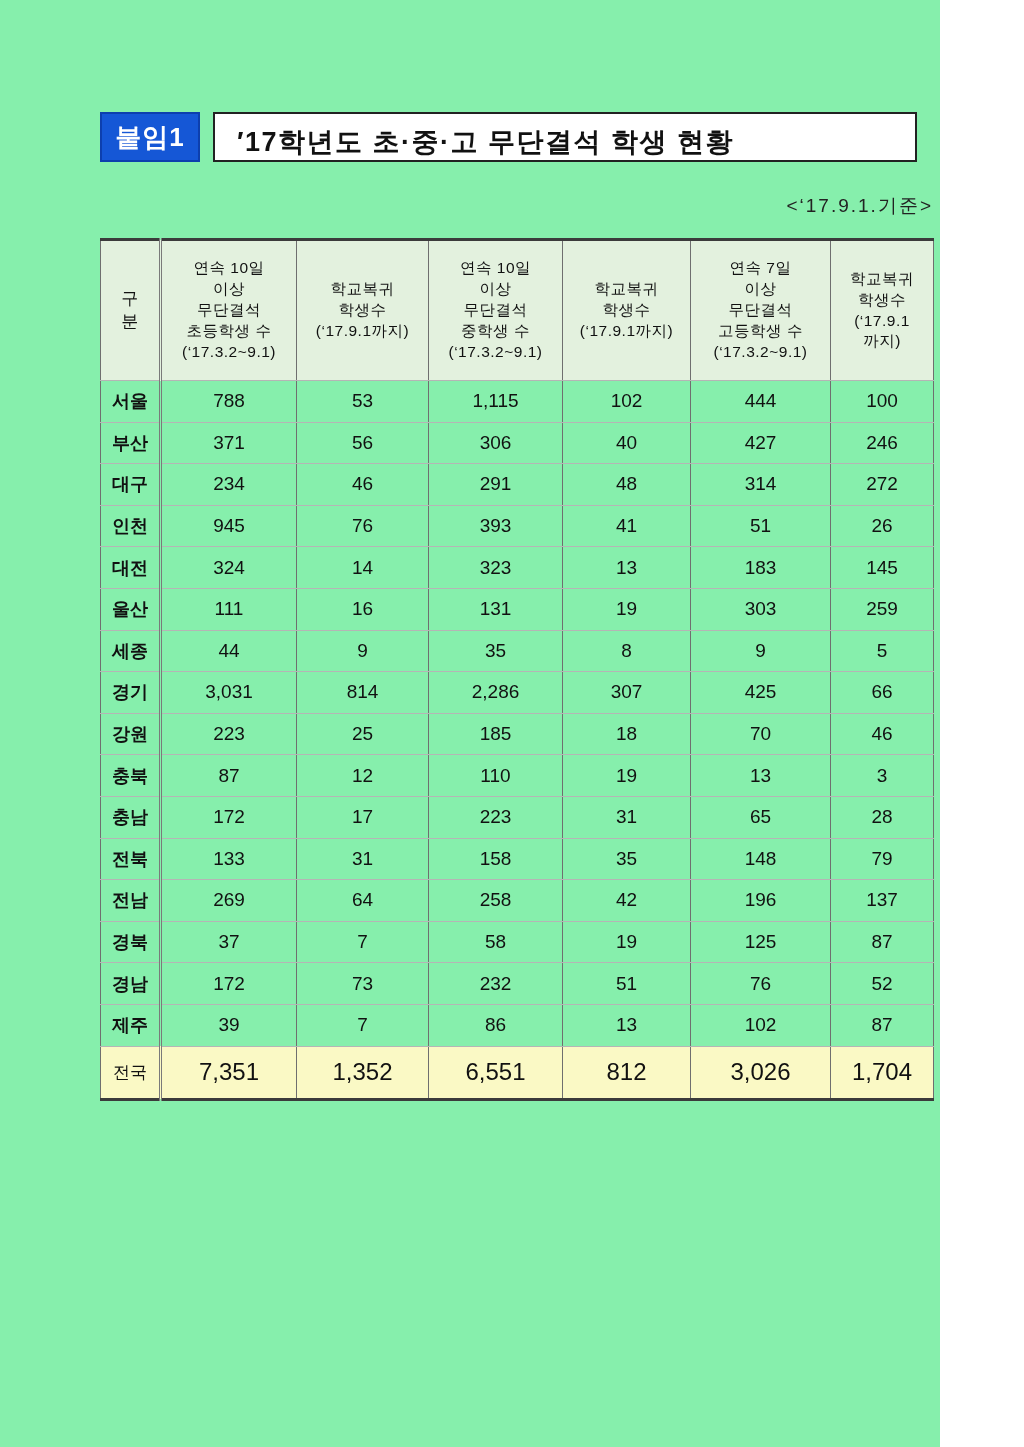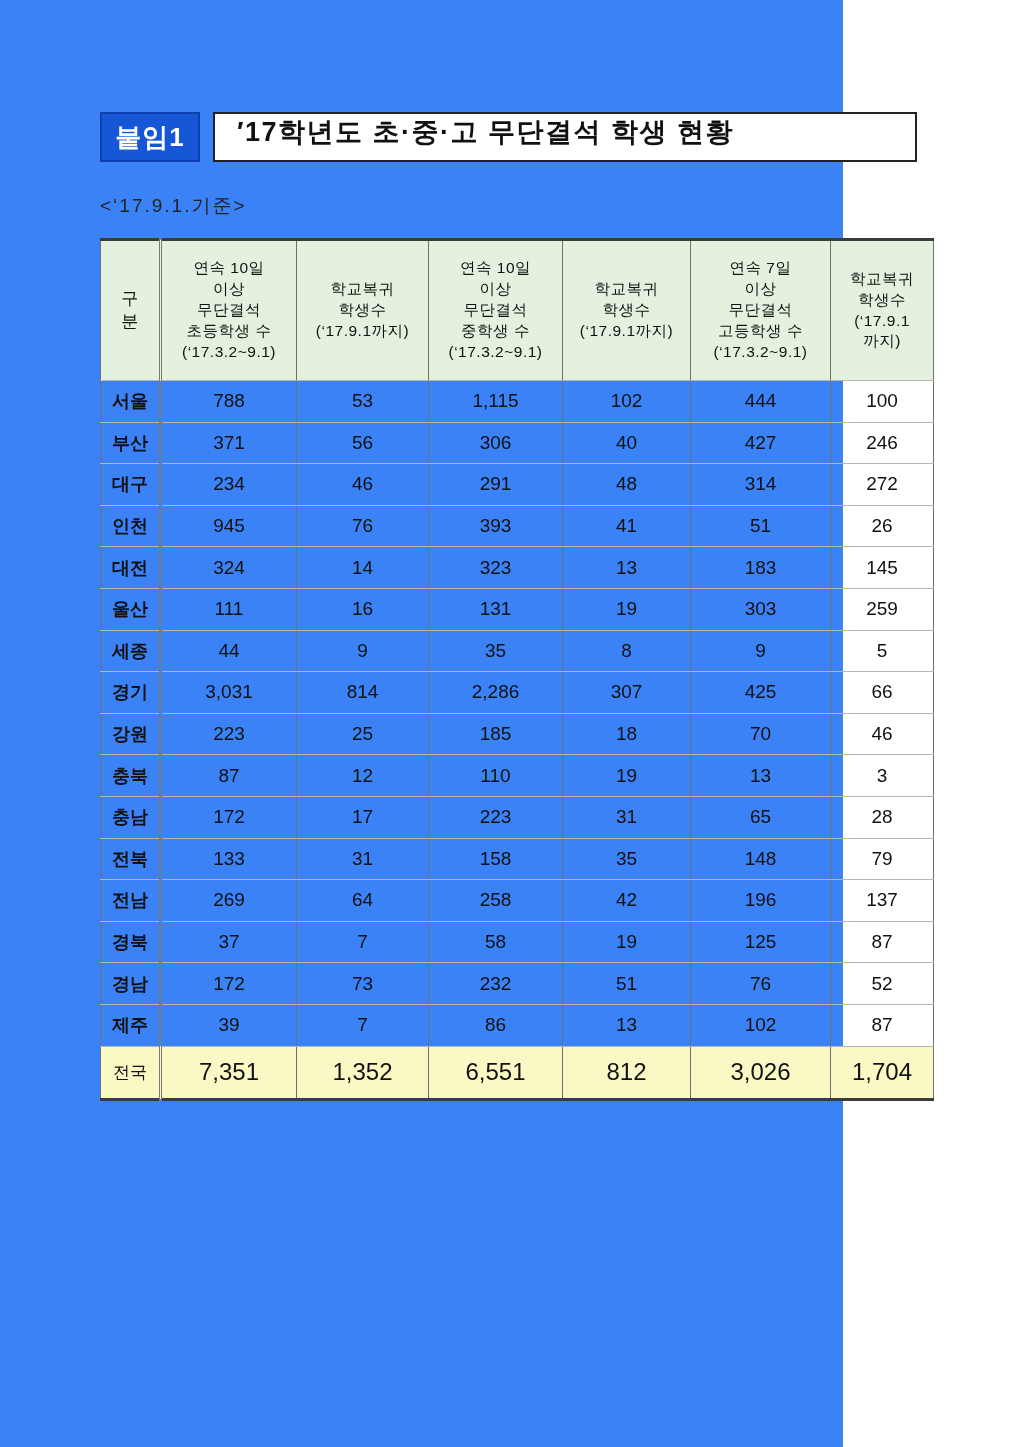--- a/index.html
+++ b/index.html
@@ -4,23 +4,23 @@
 <style>
   html, body {
     margin: 0;
     padding: 0;
     background: #ffffff;
     font-family: "Liberation Sans", sans-serif;
     color: #111111;
   }
   .page {
     position: relative;
-    width: 843px;
+    width: 940px;
     height: 1447px;
-    background: #3b82f6;
+    background: #86efac;
     box-sizing: border-box;
     padding: 112px 0 12px 100px;
   }
   .content {
     width: 833px;
   }
   
   .header-row {
     display: flex;
     align-items: stretch;
@@ -40,32 +40,32 @@
     letter-spacing: 1px;
     flex: 0 0 auto;
   }
   .title-box {
     flex: 1 1 auto;
     box-sizing: border-box;
     margin-left: 13px;
     margin-right: 16px;
     border: 2px solid #222222;
     display: flex;
-    align-items: flex-start;
+    align-items: flex-end;
     padding-left: 22px;
     background: #ffffff;
   }
   .title {
     font-size: 27px;
     font-weight: bold;
     letter-spacing: 1.5px;
   }
   
   .ref-date {
-    text-align: left;
+    text-align: right;
     margin-top: 31px;
     font-size: 19px;
     letter-spacing: 2px;
     color: #222222;
   }
   
   table.stats {
     border-collapse: collapse;
     table-layout: fixed;
     width: 833px;

